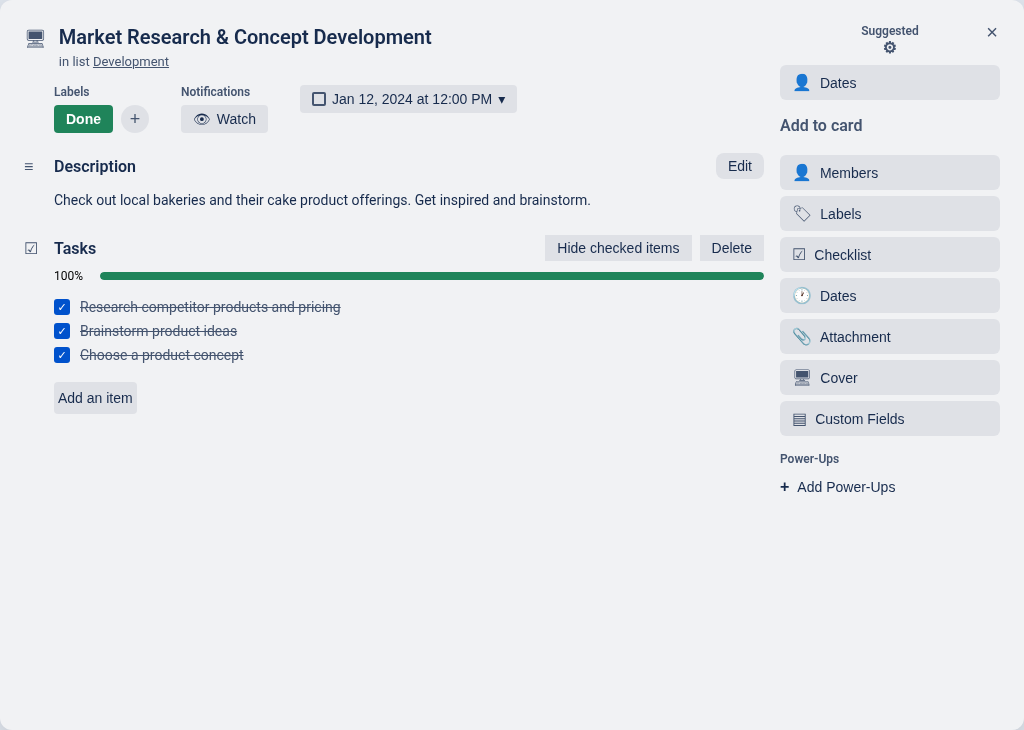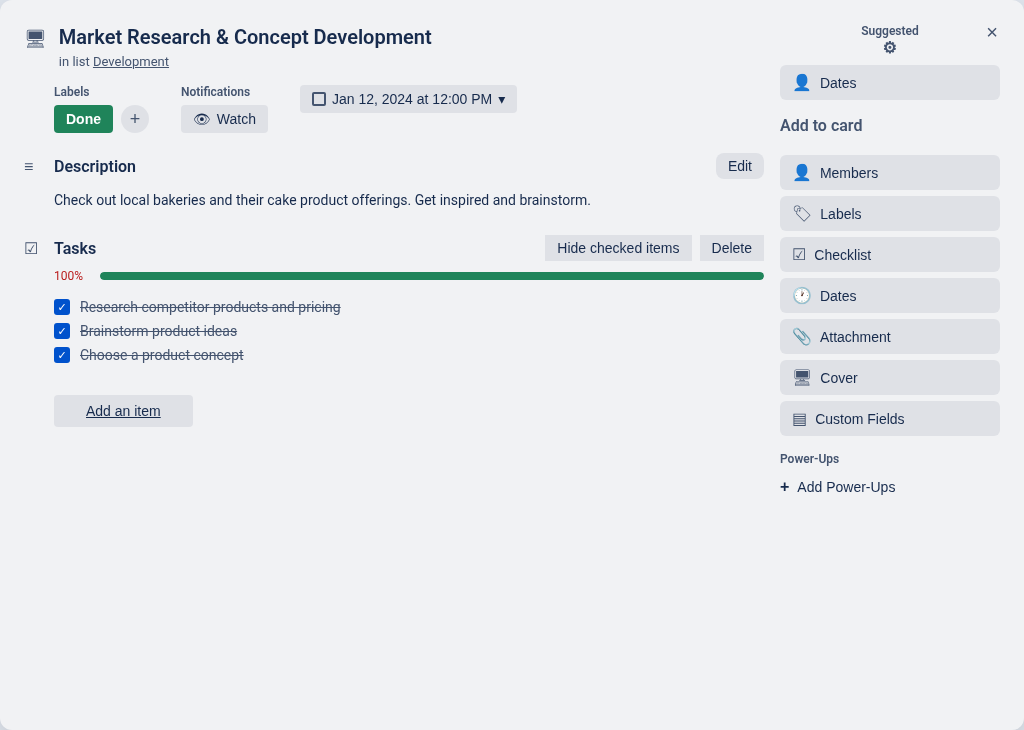--- a/index.html
+++ b/index.html
@@ -221,21 +221,21 @@
     }
 
     .progress-row {
       display: flex;
       align-items: center;
       gap: 10px;
       margin-bottom: 12px;
     }
     .progress-percent {
       font-size: 12px;
-      color: #b91c1c;
+      color: #000000;
       min-width: 36px;
     }
     .progress-bar-bg {
       flex: 1;
       height: 8px;
       background: #dfe1e6;
       border-radius: 4px;
       overflow: hidden;
     }
     .progress-bar-fill {
@@ -268,26 +268,25 @@
     .task-text {
       font-size: 14px;
       color: #44546f;
       text-decoration: line-through;
     }
 
     .add-item-btn {
       background: #dfe1e6;
       border: none;
       border-radius: 4px;
-      padding: 8px 32px;
-      cursor: pointer;
-      font-size: 14px;
-      color: #172b4d;
-      margin-top: 28px;
-      text-decoration: underline;
+      padding: 8px 4px;
+      cursor: pointer;
+      font-size: 14px;
+      color: #172b4d;
+      margin-top: 15px;
     }
 
     
     .sidebar {
       width: 220px;
       flex-shrink: 0;
     }
     .sidebar-section-title {
       font-size: 12px;
       font-weight: 600;

